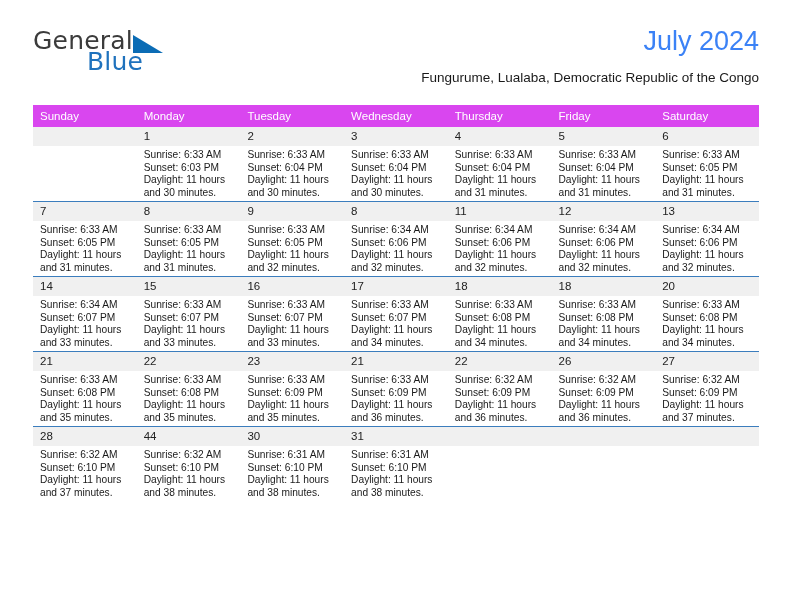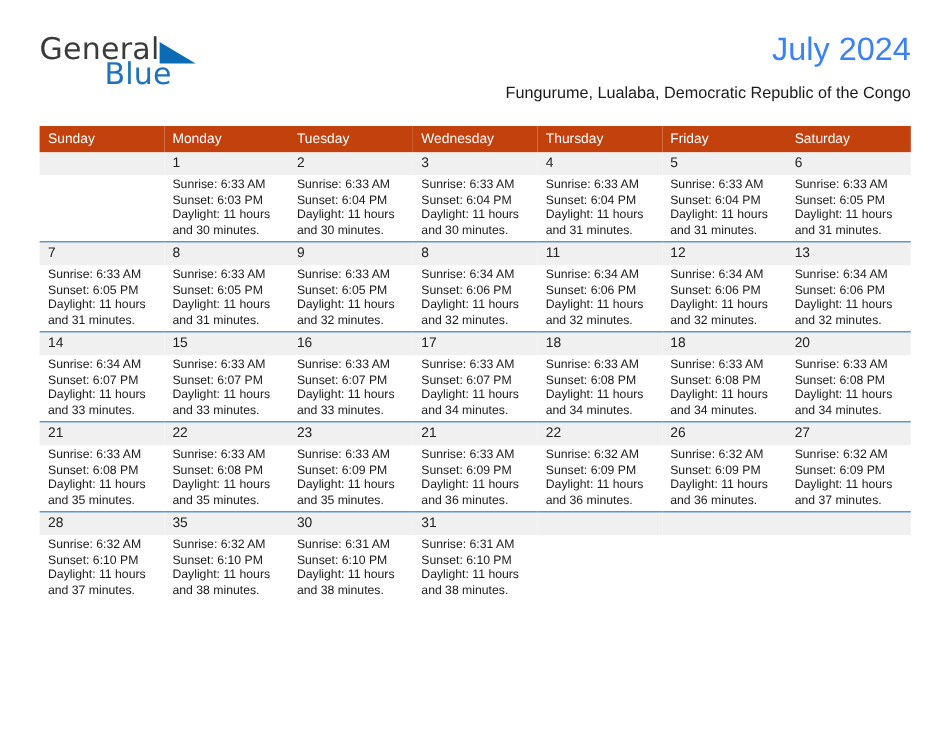--- a/index.html
+++ b/index.html
@@ -85,21 +85,21 @@
   
   .calendar {
     position: absolute;
     left: 33px;
     top: 105px;
     width: 726px;
     border-collapse: collapse;
     table-layout: fixed;
   }
   .calendar th {
-    background: #c2410c;
+    background: #d946ef;
     color: #ffffff;
     font-size: 11.5px;
     font-weight: normal;
     text-align: left;
     padding: 5px 0 5px 7px;
     height: 11px;
     border: none;
   }
   .calendar td {
     vertical-align: top;
@@ -436,21 +436,21 @@
         <td>
           <span class="daynum">28</span>
           <div class="details">
             <div>Sunrise: 6:32 AM</div>
             <div>Sunset: 6:10 PM</div>
             <div>Daylight: 11 hours</div>
             <div>and 37 minutes.</div>
           </div>
         </td>
         <td>
-          <span class="daynum">35</span>
+          <span class="daynum">44</span>
           <div class="details">
             <div>Sunrise: 6:32 AM</div>
             <div>Sunset: 6:10 PM</div>
             <div>Daylight: 11 hours</div>
             <div>and 38 minutes.</div>
           </div>
         </td>
         <td>
           <span class="daynum">30</span>
           <div class="details">

